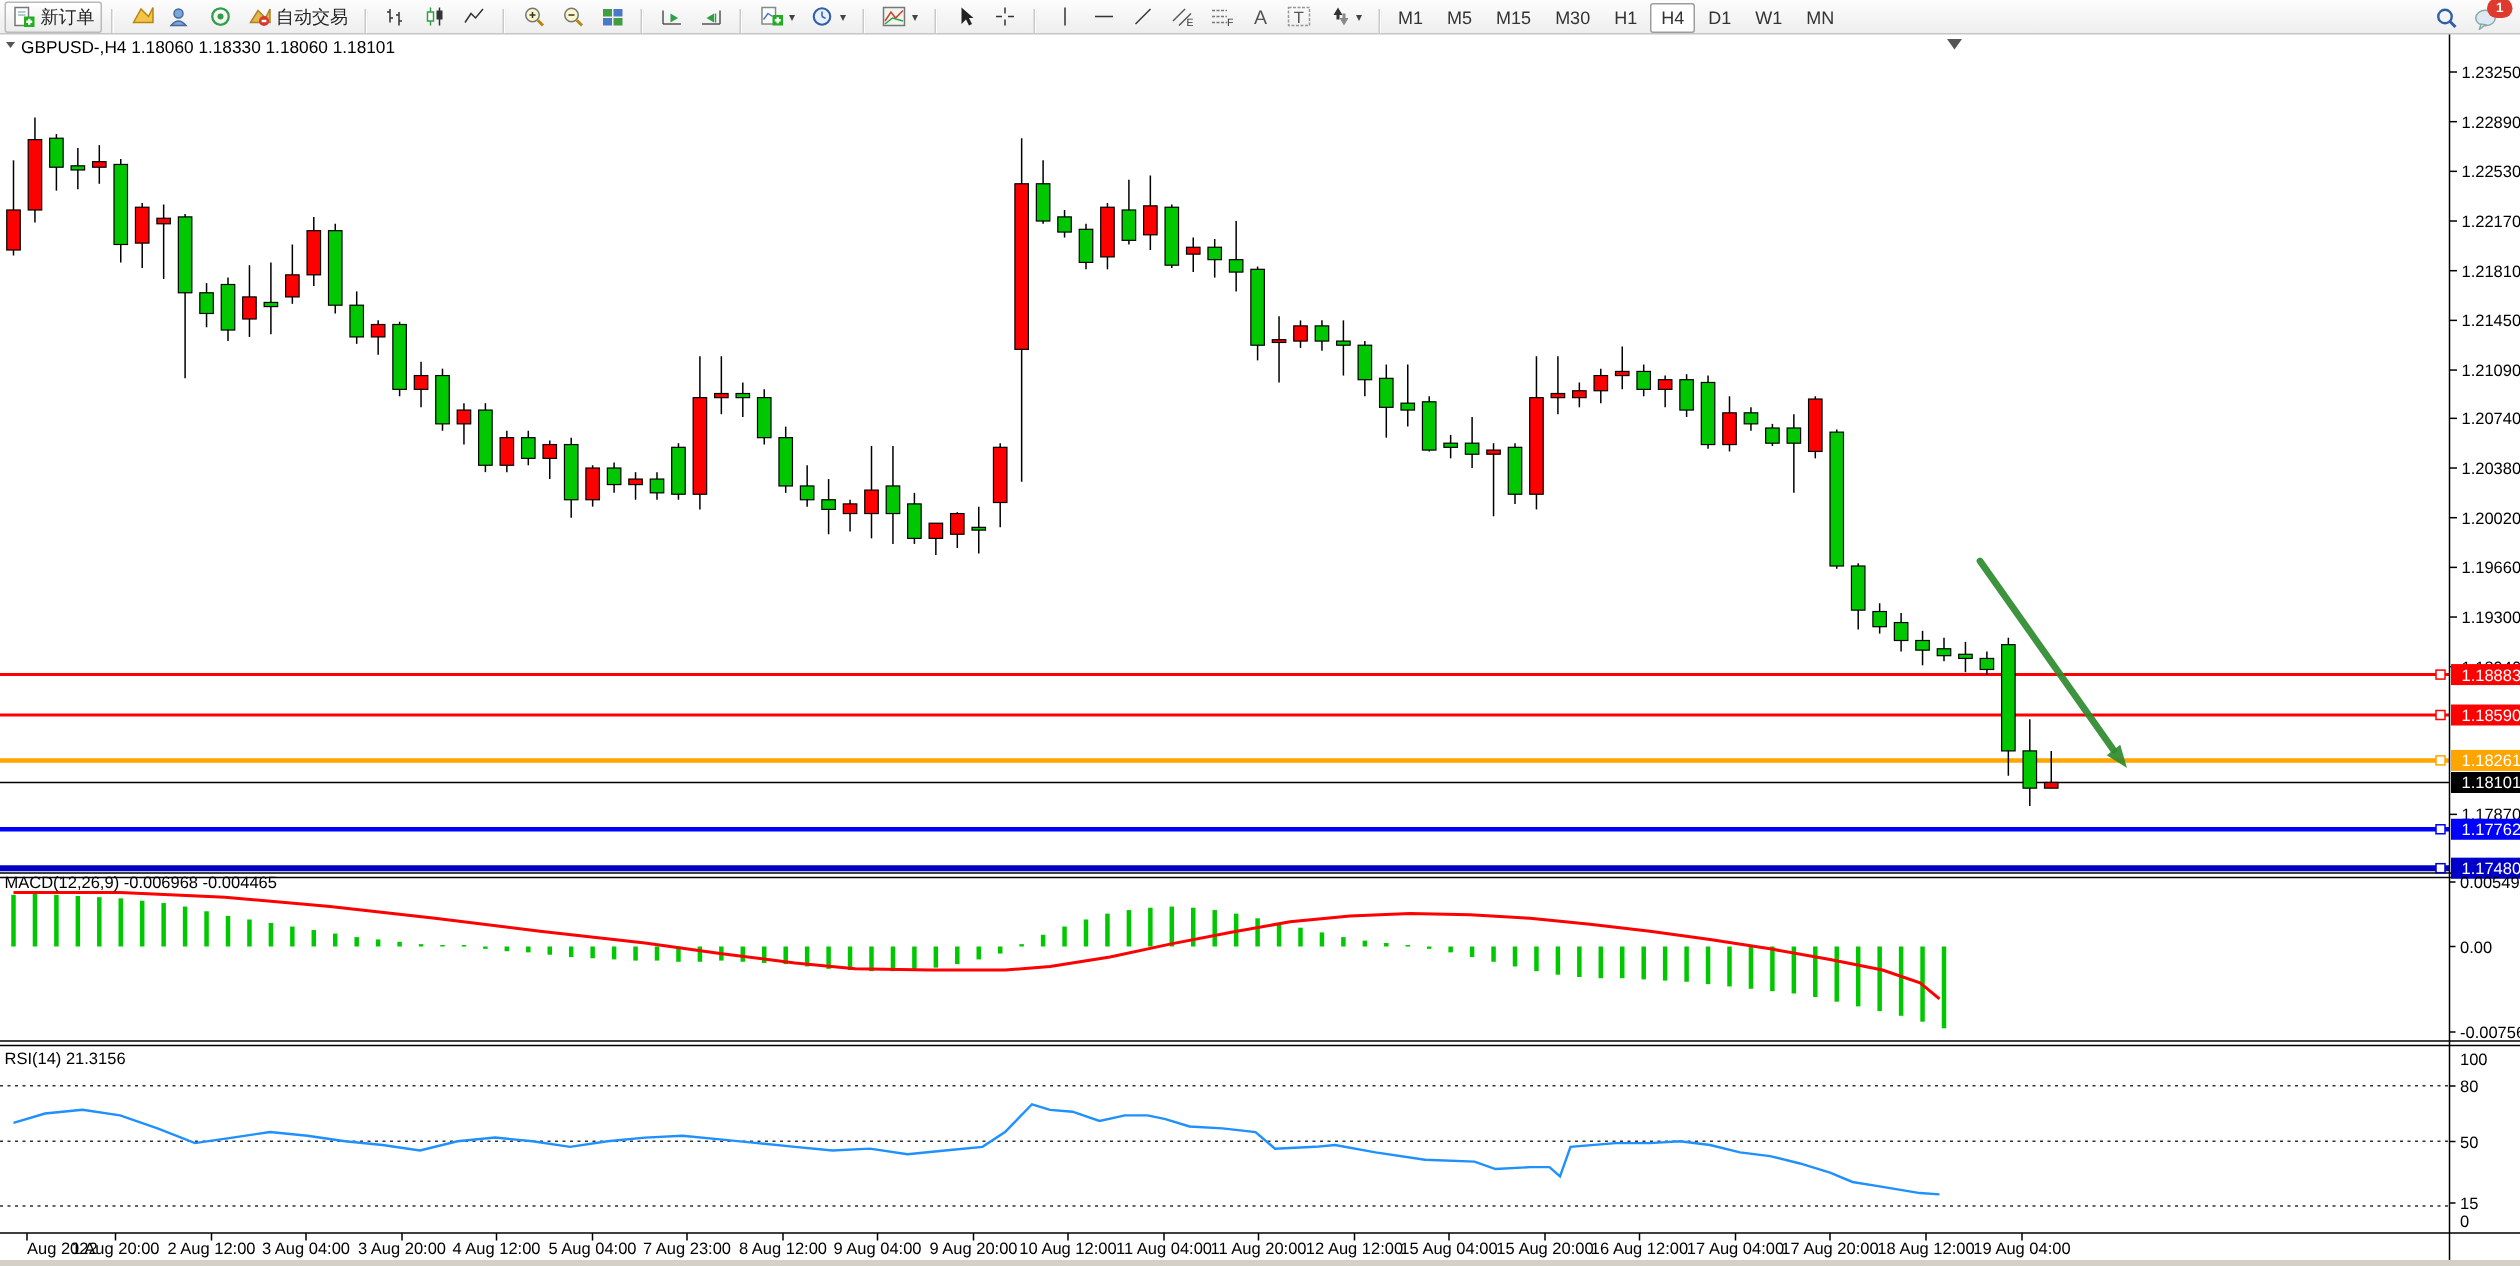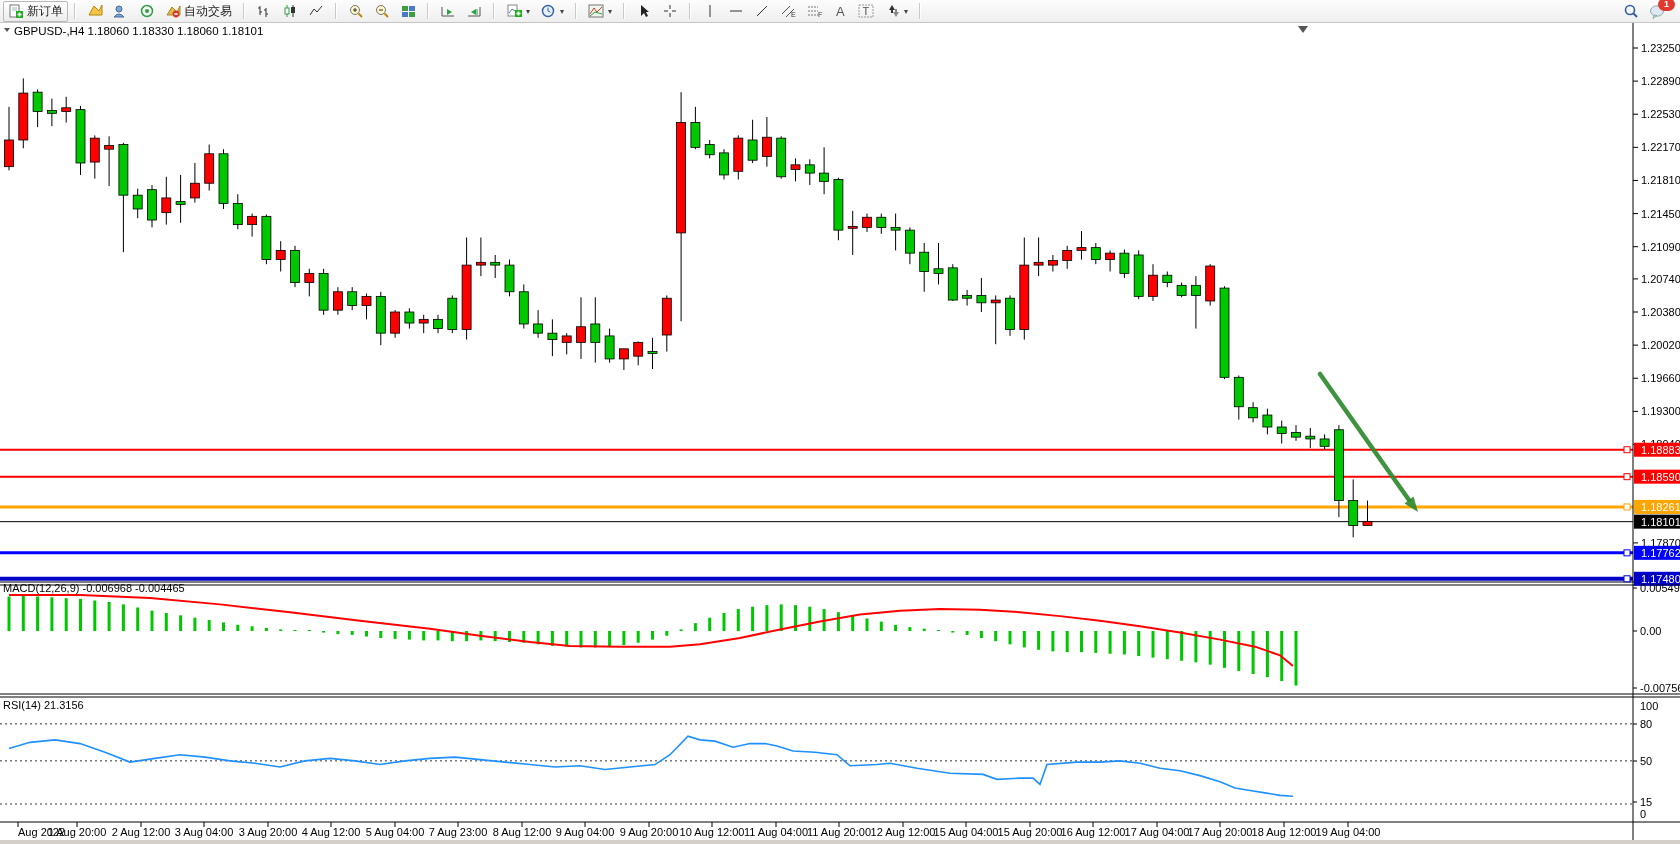--- a/index.html
+++ b/index.html
@@ -1,20 +1,20 @@
 <!DOCTYPE html>
 <html><head>
 <meta charset="utf-8">
 <style>
   html,body{margin:0;padding:0;background:#e8e8e8;font-family:"Liberation Sans",sans-serif;}
   #app{position:relative;width:1680px;height:844px;background:#ffffff;overflow:hidden;}
   
   .toolbar{position:absolute;top:0;left:0;width:1680px;height:22px;z-index:10;
     background:linear-gradient(#fdfdfd,#eeeeee);border-bottom:1px solid #c6c6c6;
-    display:flex;align-items:center;font-size:12px;color:#222;}
+    display:flex;align-items:flex-end;font-size:12px;color:#222;}
   .tb-group{display:flex;align-items:center;height:22px;padding:0 3px;}
   .tb-sep{width:1px;height:16px;background:#c9c9c9;border-right:1px solid #ffffff;margin:0 3px;}
   .tb-btn{display:flex;align-items:center;gap:3px;padding:1px 4px;border:1px solid transparent;border-radius:2px;cursor:default;}
   .tb-btn.raised{border:1px solid #b9b9b9;background:linear-gradient(#ffffff,#ececec);}
   .tb-ico{display:inline-flex;width:16px;height:16px;align-items:center;justify-content:center;}
   .tb-ico svg{display:block;}
   .drop{font-size:8px;color:#444;margin-left:1px;}
   .tf-list{display:flex;align-items:center;}
   .tf{padding:2px 6px;margin:0 1px;color:#333;border:1px solid transparent;}
   .tf.active{background:#ffffff;border:1px solid #9e9e9e;border-radius:2px;}
@@ -247,20 +247,31 @@
         <span class="tb-ico">
           <svg width="14" height="14">
               <polygon points="7,1 10,6 8,6 8,9 6,9 6,6 4,6" fill="#333"></polygon>
               <polygon points="7,13 4,8 6,8 6,5 8,5 8,8 10,8" fill="#8a8a8a" transform="translate(4,0)"></polygon>
             </svg>
         </span>
           <span class="drop">▾</span>
       </span>
     </div>
     <div class="tb-sep"></div>
+    <div class="tf-list" id="tf-list">
+        <span class="tf">M1</span>
+        <span class="tf">M5</span>
+        <span class="tf">M15</span>
+        <span class="tf">M30</span>
+        <span class="tf">H1</span>
+        <span class="tf active">H4</span>
+        <span class="tf">D1</span>
+        <span class="tf">W1</span>
+        <span class="tf">MN</span>
+      </div>
     <div style="flex:1"></div>
     <span class="tb-ico tb-btn">
       <svg width="16" height="16">
           <circle cx="7" cy="7" r="4.5" fill="none" stroke="#2f5fa8" stroke-width="1.6"></circle>
           <line x1="10.5" y1="10.5" x2="14" y2="14" stroke="#2f5fa8" stroke-width="2"></line>
         </svg>
     </span>
     <div class="chat-wrap tb-btn">
       <span class="tb-ico">
         <svg width="16" height="15">

